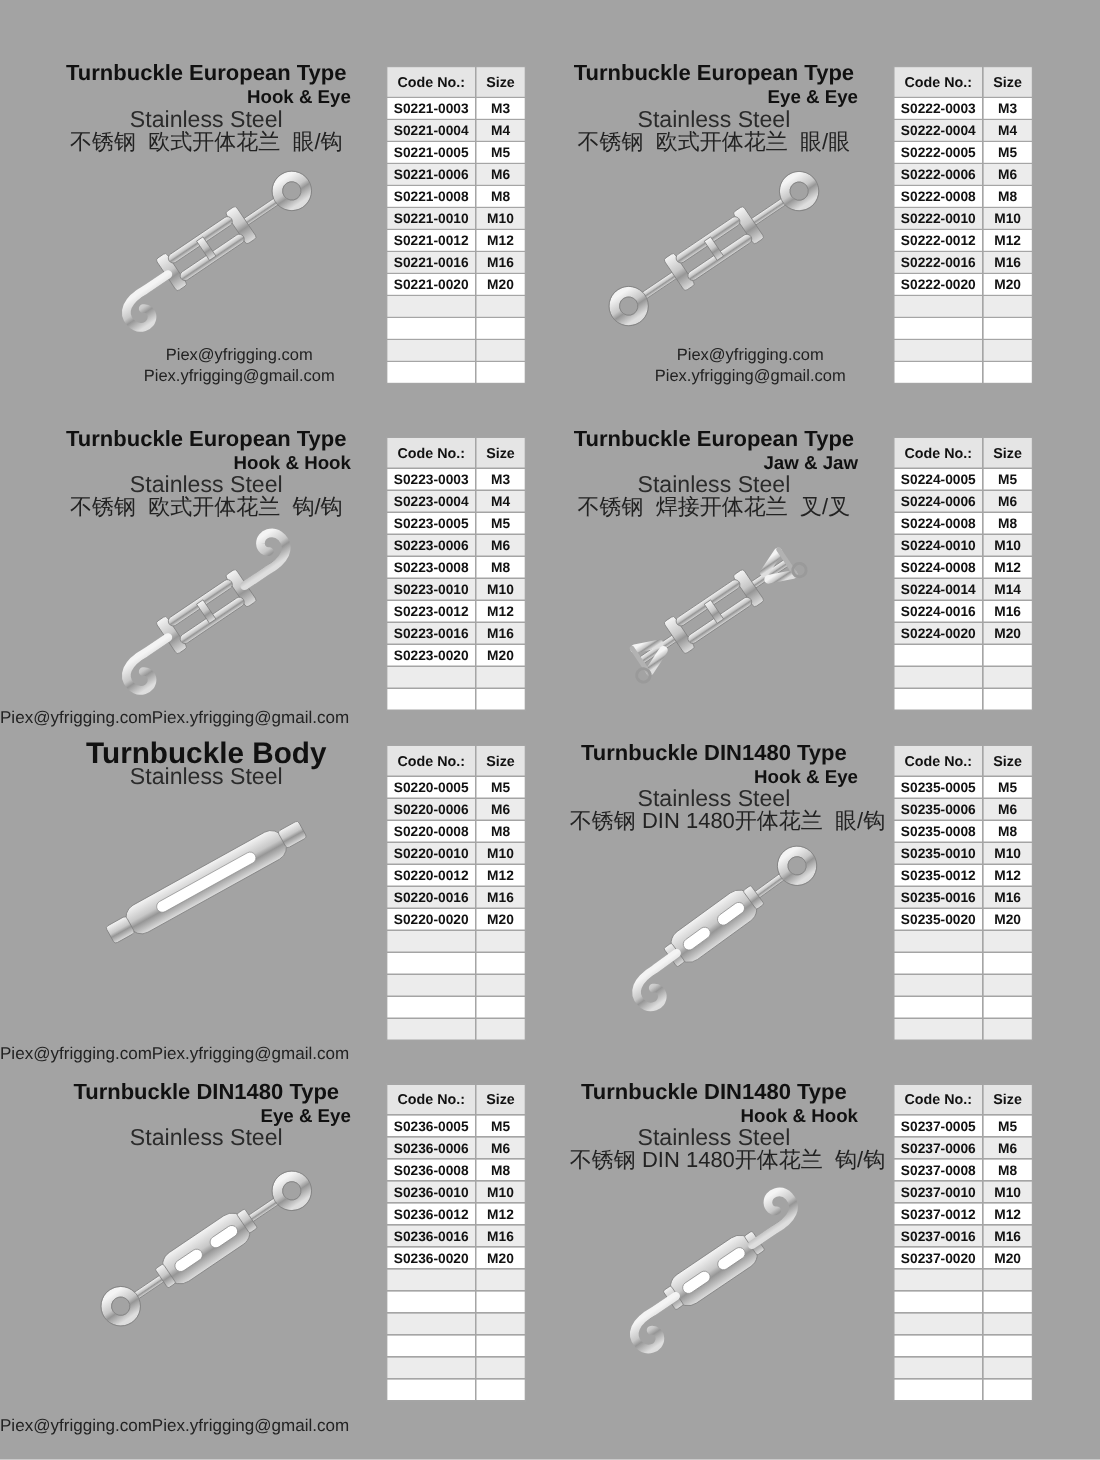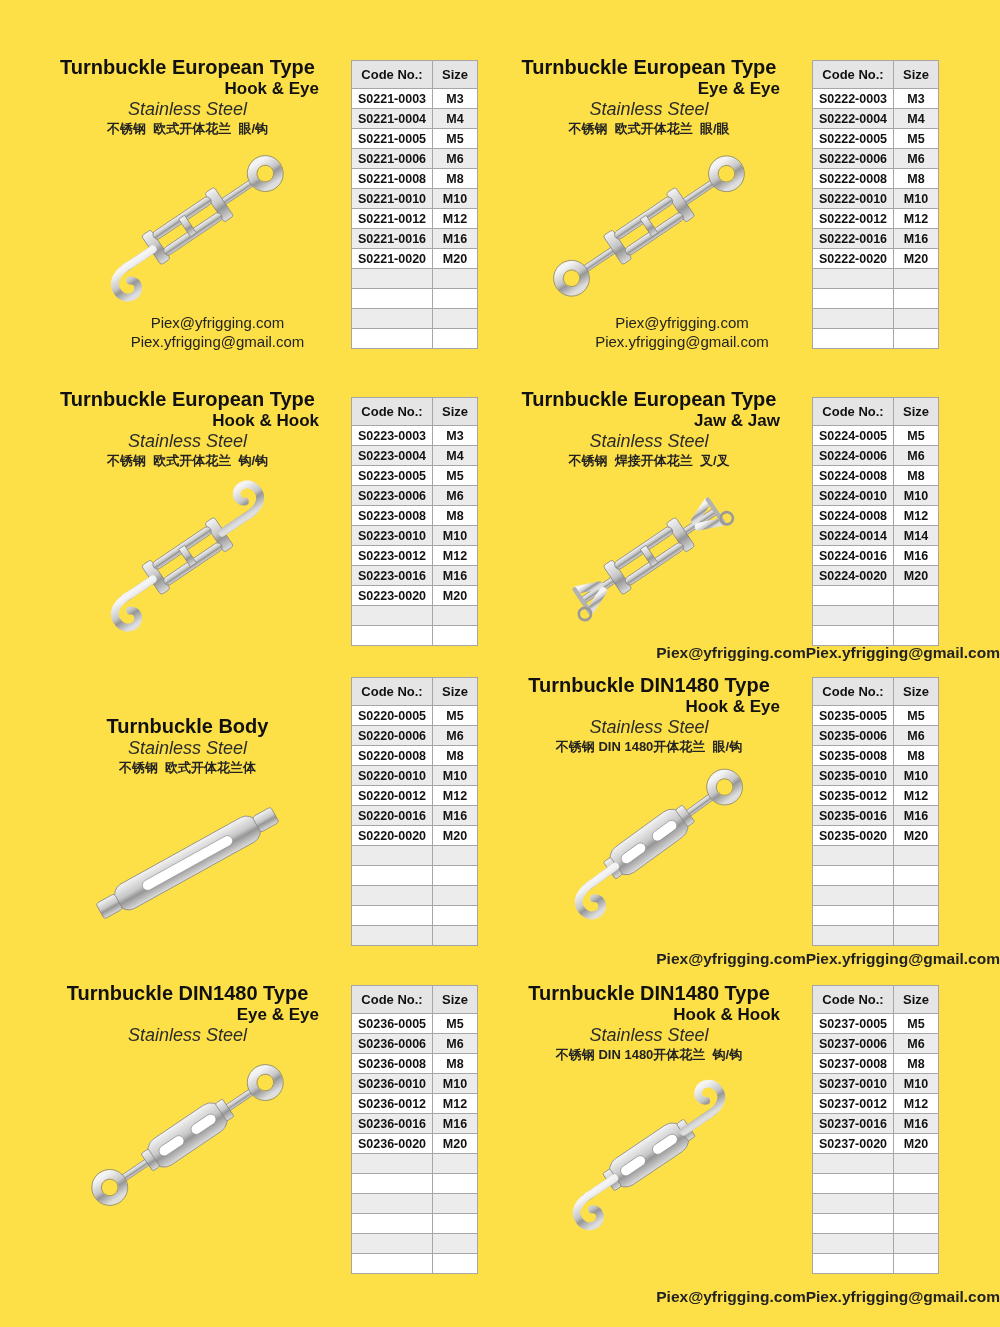--- a/index.html
+++ b/index.html
@@ -1,17 +1,17 @@
 <!DOCTYPE html>
 <html><head>
 <meta charset="utf-8">
 <style>
   html,body { margin:0; padding:0; background:#ffffff; }
   .page {
-    width:1000px; height:1327px; background:#fde047; position:relative;
+    width:1000px; height:1327px; background:#a3a3a3; position:relative;
     font-family:"Liberation Sans","DejaVu Sans",sans-serif; color:#1b1b1b;
     overflow:hidden; margin:0 auto;
   }
   .row { position:relative; box-sizing:border-box; width:1000px; }
   .row1 { height:375px; padding-top:56px; }
   .row2 { height:290px; padding-top:13px; }
   .row3 { height:310px; padding-top:9px;  }
   .row4 { height:352px; padding-top:7px;  }
   .row-body { display:flex; }
   .product { box-sizing:border-box; width:500px; display:flex; align-items:flex-start; }
@@ -20,37 +20,37 @@
   .info { flex:1 1 auto; min-width:0; text-align:center; }
   .tcol { flex:0 0 auto;padding-left:32px; }
   .product.p-left  .tcol { margin-right:22px; }
   .product.p-right .tcol { margin-right:61px; }
   .row1 .tcol table { margin-top:4px; }
   .row2 .tcol table { margin-top:9px; }
   .row3 .tcol table { margin-top:3px; }
   .row4 .tcol table { margin-top:3px; }
 
   .title    { font-size:20px; font-weight:bold; line-height:23px; margin:0; color:#111; }
-  .title.big{ font-size:20px;margin-top:41px; }
+  .title.big{ font-size:27px; }
   .subtitle { font-size:17px; font-weight:bold; line-height:20px; margin:0; color:#111;text-align:right; }
-  .material { font-size:18px; font-weight:normal; line-height:20px; color:#2b2b2b;font-style:italic; }
-  .cn       { font-size:13px; font-weight:bold; line-height:20px; color:#222; white-space:pre; }
+  .material { font-size:21px; font-weight:normal; line-height:20px; color:#2b2b2b; }
+  .cn       { font-size:20px; font-weight:normal; line-height:20px; color:#222; white-space:pre; }
 
   .photo { height:170px; display:flex; align-items:center; justify-content:center; overflow:hidden; }
   .row1 .photo { height:174px; }
   .row4 .photo { height:180px; }
   .photo svg { display:block; }
 
   .emails { text-align:center; font-weight:normal; font-size:15px; line-height:19px; color:#222; }
   .p-left  .emails { padding-left:60px; }
   .p-right .emails { padding-left:66px; }
 
   .row-footer {
-    position:absolute; left:0; width:100%; text-align:right;
-    font-weight:bold; font-size:15.5px; color:#222;
+    position:absolute; left:0; width:100%; text-align:left;
+    font-weight:normal; font-size:15.5px; color:#222;
   }
   .row2 .row-footer { bottom:3px; }
   .row3 .row-footer { bottom:7px; }
   .row4 .row-footer { bottom:21px; }
 
   table.spec { border-collapse:collapse; width:126px; table-layout:fixed; }
   table.spec th, table.spec td { border:1px solid #a6a6a6; padding:0; text-align:center; overflow:hidden; }
   table.spec th { height:27px; font-size:13px; font-weight:bold; background:#e5e5e5; color:#111; }
   table.spec td { height:19px; font-size:12.5px; font-weight:bold; color:#111; background:#ffffff; }
   table.spec th:first-child, table.spec td:first-child { width:80px; }
@@ -457,21 +457,20 @@
     </div>
     <div class="row-footer">Piex@yfrigging.comPiex.yfrigging@gmail.com</div>
   </div>
 
   <div class="row row3">
     <div class="row-body">
       <section class="product p-left">
         <div class="info">
           <h2 class="title big">Turnbuckle Body</h2>
           <div class="material">Stainless Steel</div>
-          <div class="cn">不锈钢  欧式开体花兰体</div>
           <div class="photo">
             <svg width="280" height="168" viewBox="0 0 300 180">
               <g transform="rotate(-29 150 90)">
                   <use href="#body-eu"></use>
                 </g>
             </svg>
           </div>
         </div>
         <div class="tcol">
           <table class="spec">

